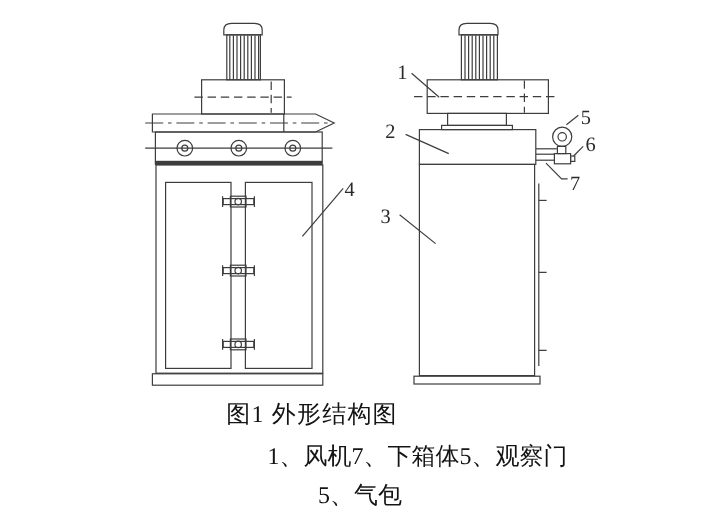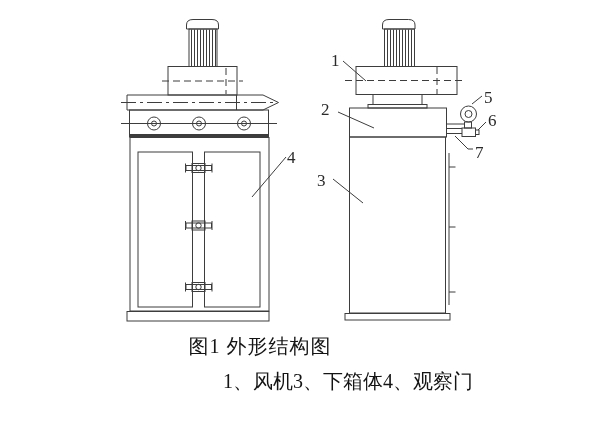--- a/index.html
+++ b/index.html
@@ -170,18 +170,19 @@
       <text x="488" y="126">6</text>
       <polyline class="ln" points="455,136 468,149 473,149"></polyline>
       <text x="475" y="158">7</text>
     </g>
   </svg>
 
   <div class="caption">图1 外形结构图</div>
 
   <div class="legend-row legend-row1">
     <span>1、风机</span>
-    <span>3、下箱体</span>
-    <span>4、观察门</span>
+    <span>7、下箱体</span>
+    <span>5、观察门</span>
   </div>
   <div class="legend-row legend-row2">
+    <span>5、气包</span>
   </div>
 </div>
 
 </body></html>

